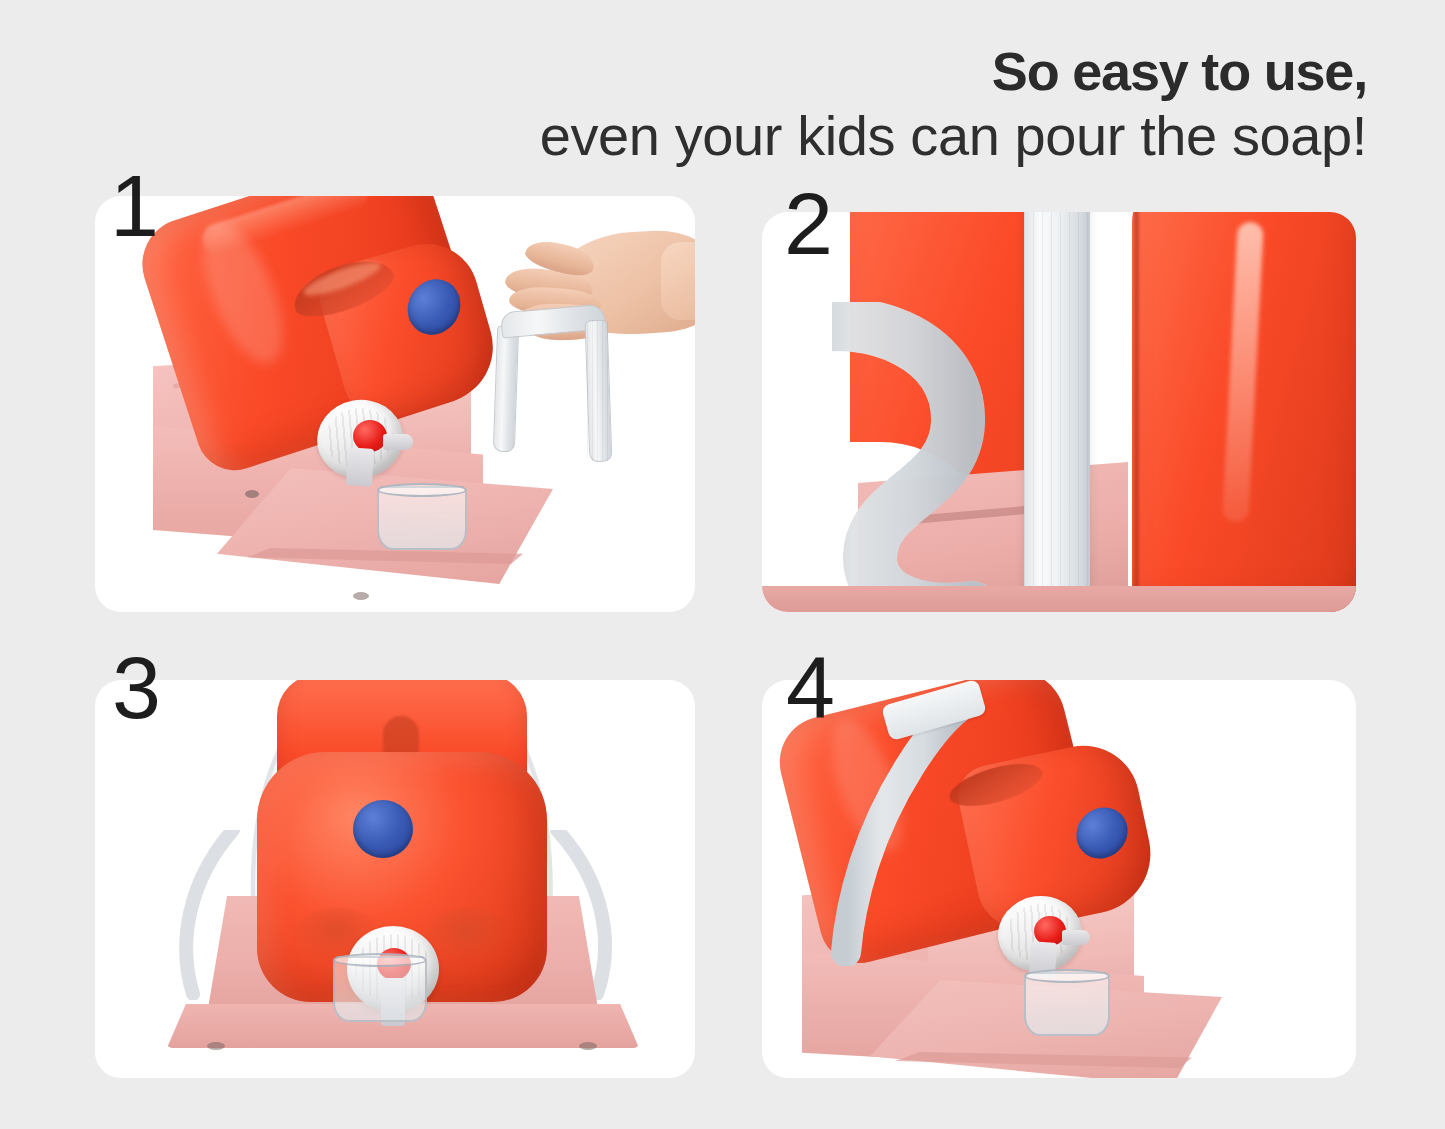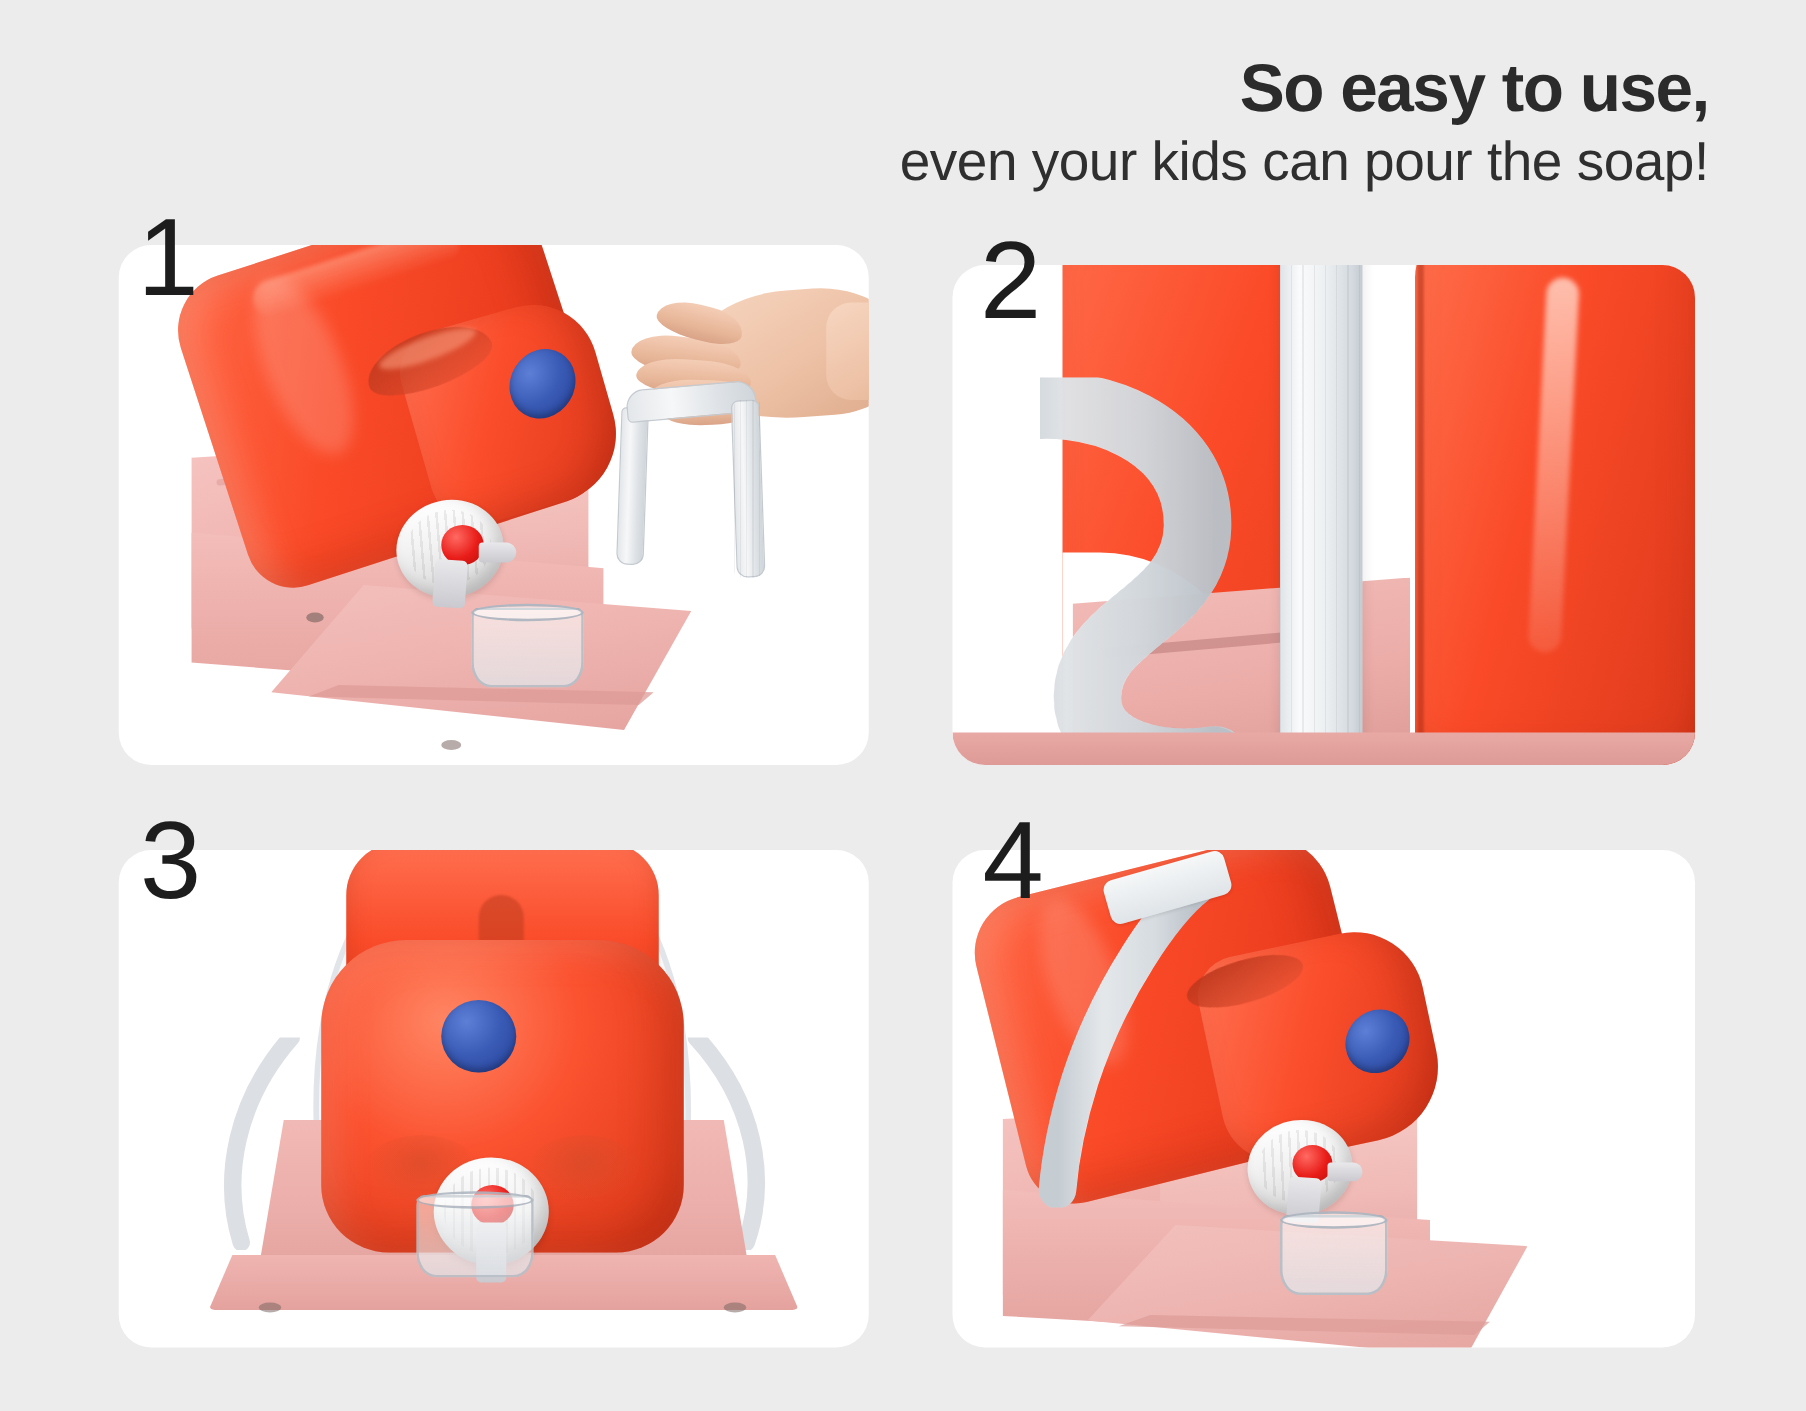--- a/index.html
+++ b/index.html
@@ -33,21 +33,21 @@
     display: block;
     font-size: 54px;
     font-weight: 700;
     letter-spacing: -1.2px;
     color: #2b2b2b;
     white-space: nowrap;
   }
   .headline-sub {
     display: block;
     margin-top: 10px;
-    font-size: 44px;
+    font-size: 56px;
     font-weight: 400;
     letter-spacing: -0.4px;
     color: #2f2f2f;
     white-space: nowrap;
   }
 
   
   .panel {
     position: absolute;
     background: #ffffff;

